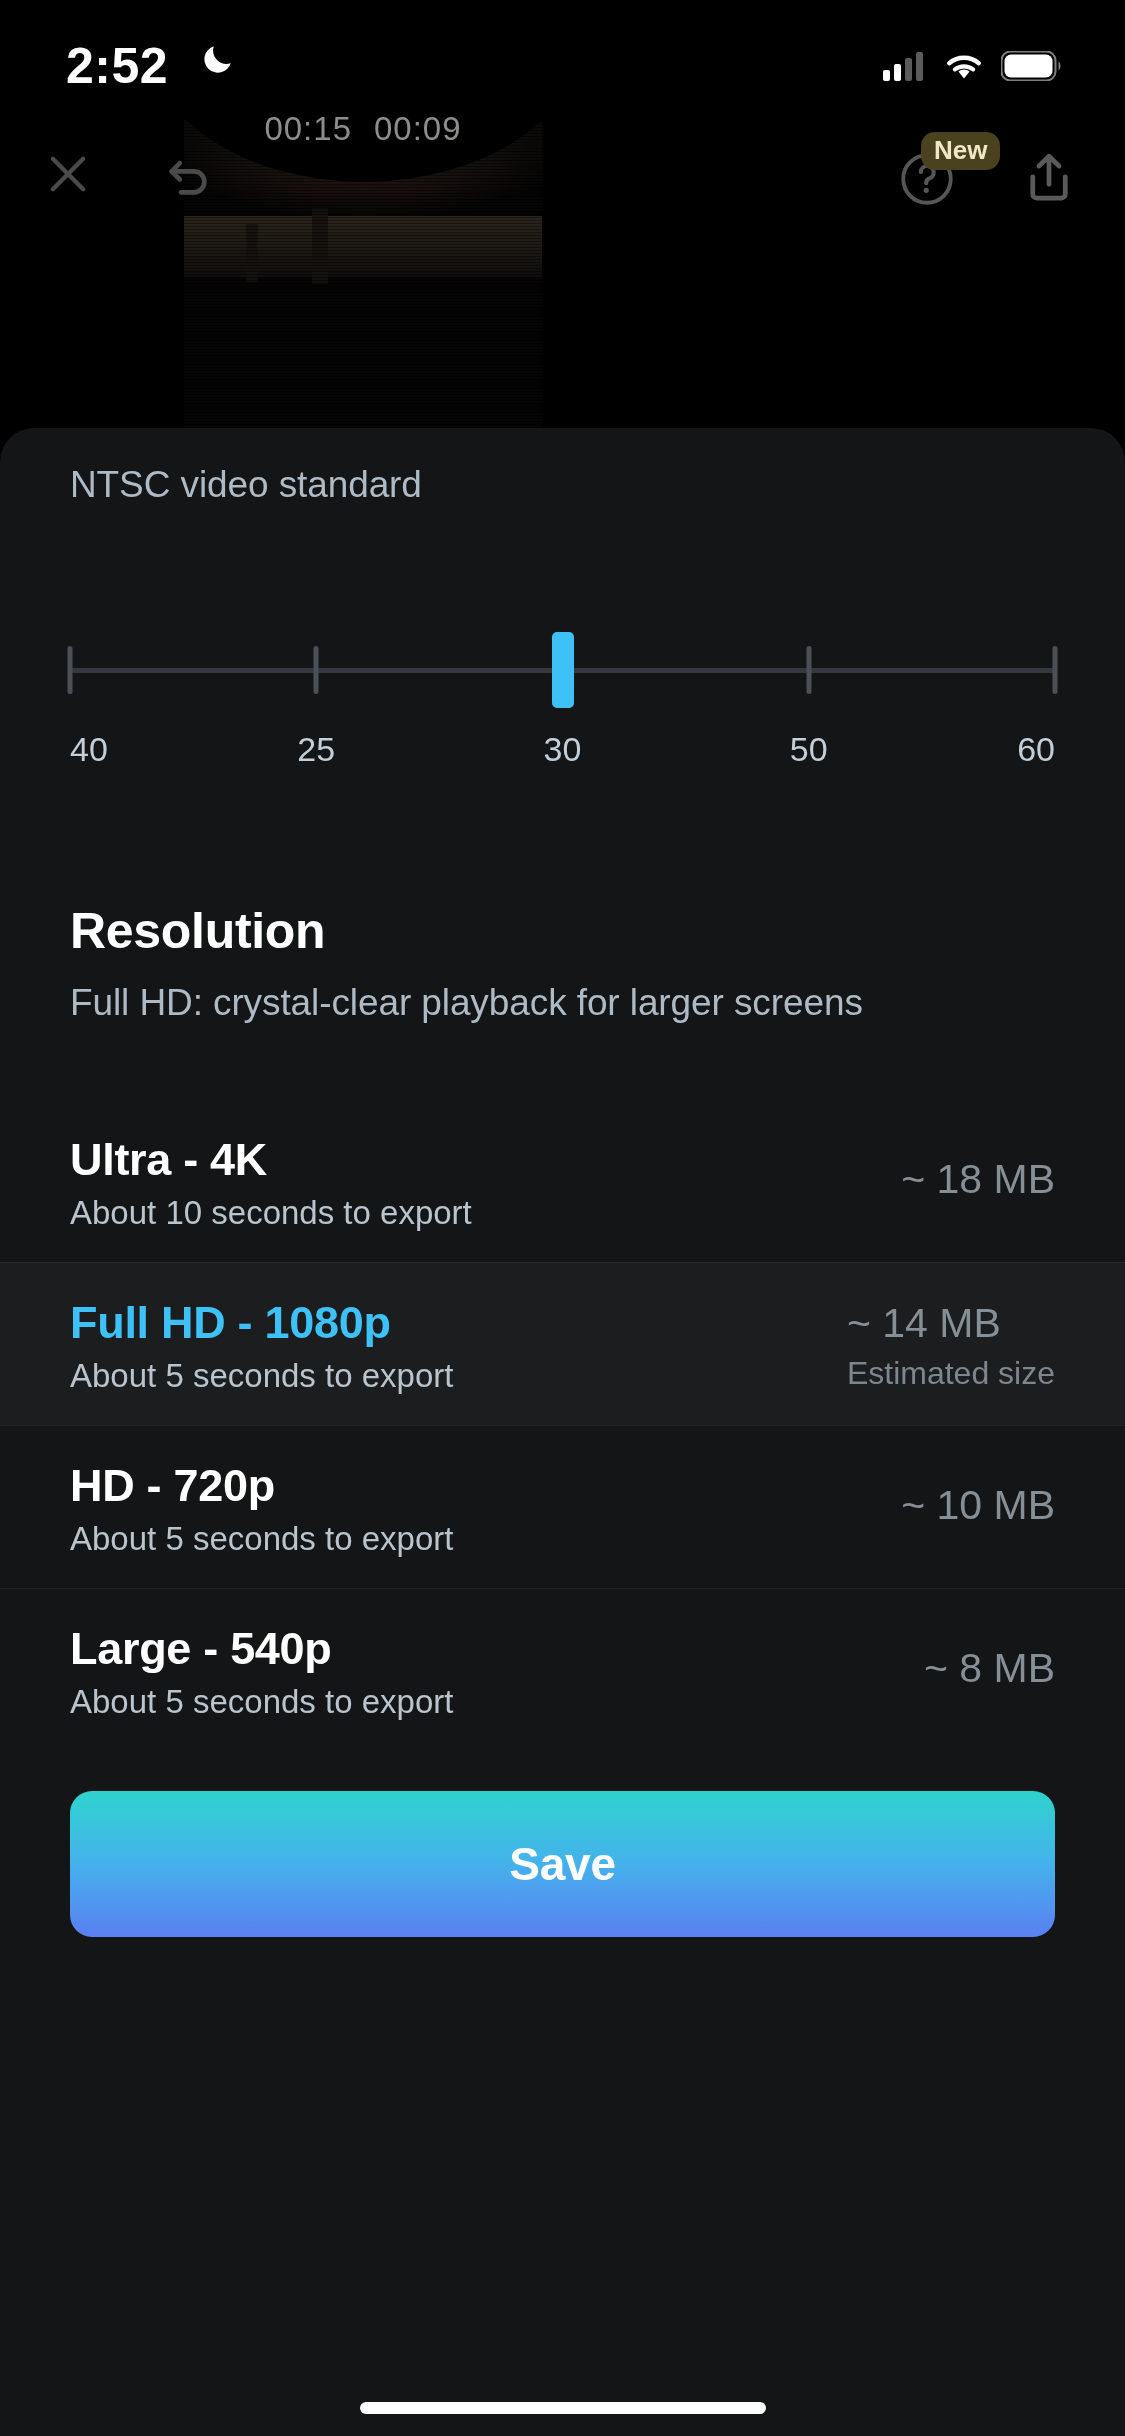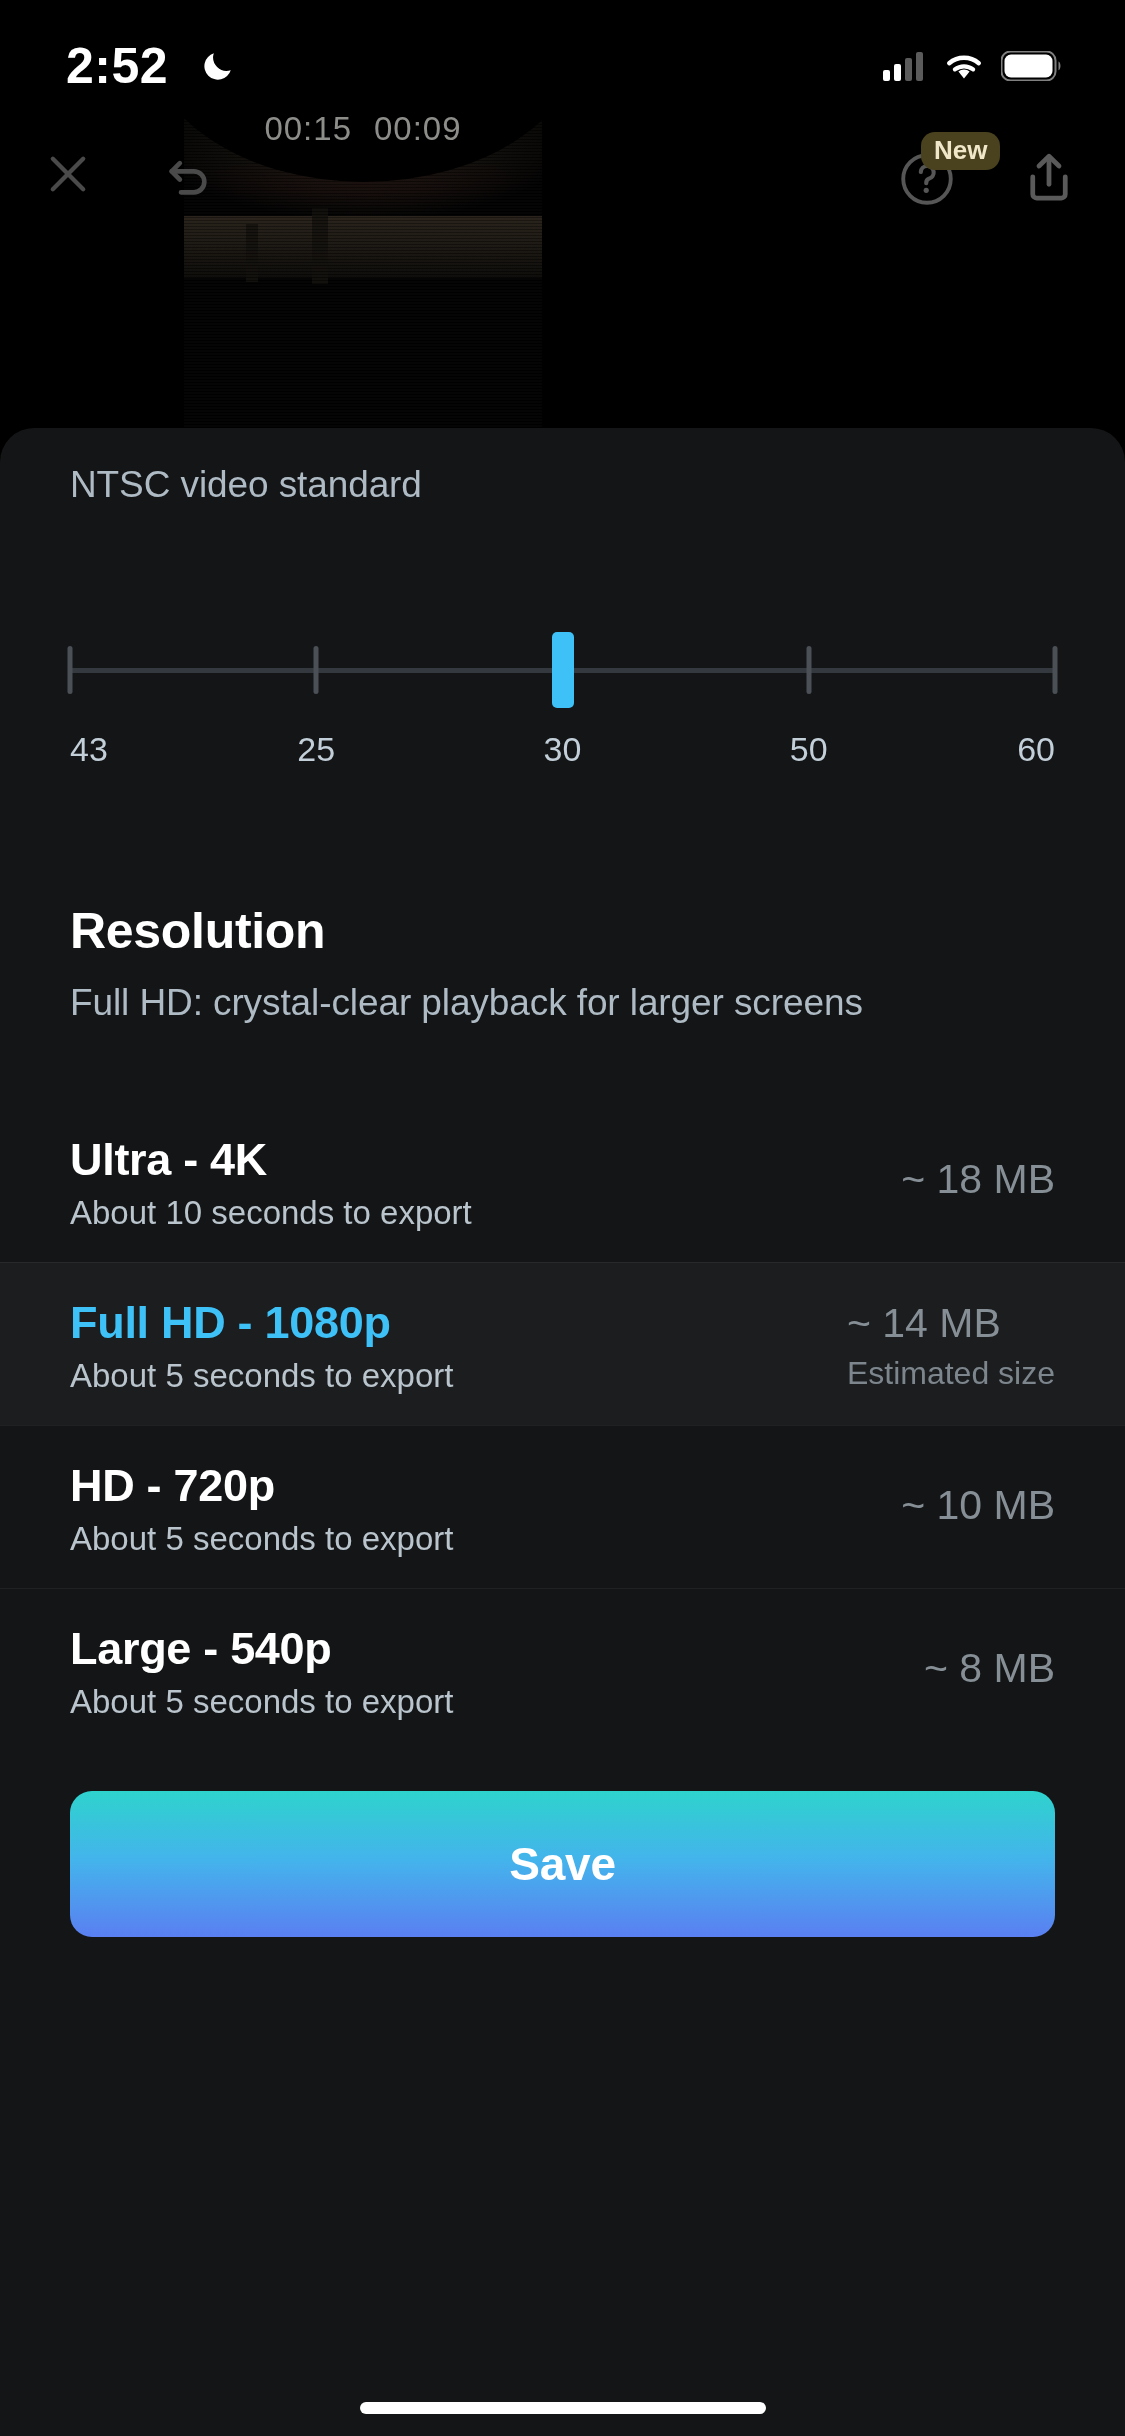--- a/index.html
+++ b/index.html
@@ -14,21 +14,21 @@
     width:1125px; height:2436px;
     background:#000;
   }
 
   
   .statusbar {
     position:absolute; top:0; left:0; right:0; height:132px;
     display:flex; align-items:center; justify-content:space-between;
     padding:0 62px 0 66px;
   }
-  .sb-left { display:flex; align-items:center; gap:32px; }
+  .sb-left { display:flex; gap:32px; }
   .sb-time {
     color:#fff; font-size:50px; font-weight:600; letter-spacing:0.5px;
     line-height:1;
   }
   .moon-icon { width:36px; height:36px; display:block; }
   .sb-right { display:flex; align-items:center; gap:16px; }
   .signal-icon, .wifi-icon, .battery-icon { display:block; }
 
   
   .toolbar {
@@ -325,21 +325,21 @@
     <div class="slider-wrap">
       <div class="slider-track"></div>
       <div class="tick" style="left:0%"></div>
       <div class="tick" style="left:25%"></div>
       <div class="tick" style="left:50%"></div>
       <div class="tick" style="left:75%"></div>
       <div class="tick" style="left:100%"></div>
       <div class="thumb" style="left:50%"></div>
     </div>
     <div class="tick-labels">
-      <span class="tick-label first" style="left:0%">43</span>
+      <span class="tick-label first" style="left:0%">40</span>
       <span class="tick-label" style="left:25%">25</span>
       <span class="tick-label" style="left:50%">30</span>
       <span class="tick-label" style="left:75%">50</span>
       <span class="tick-label last" style="left:100%">60</span>
     </div>
 
     <div id="res-section" class="section-pad">
       <div class="sec-title">Resolution</div>
       <div class="sec-sub">Full HD: crystal-clear playback for larger screens</div>
     </div>

